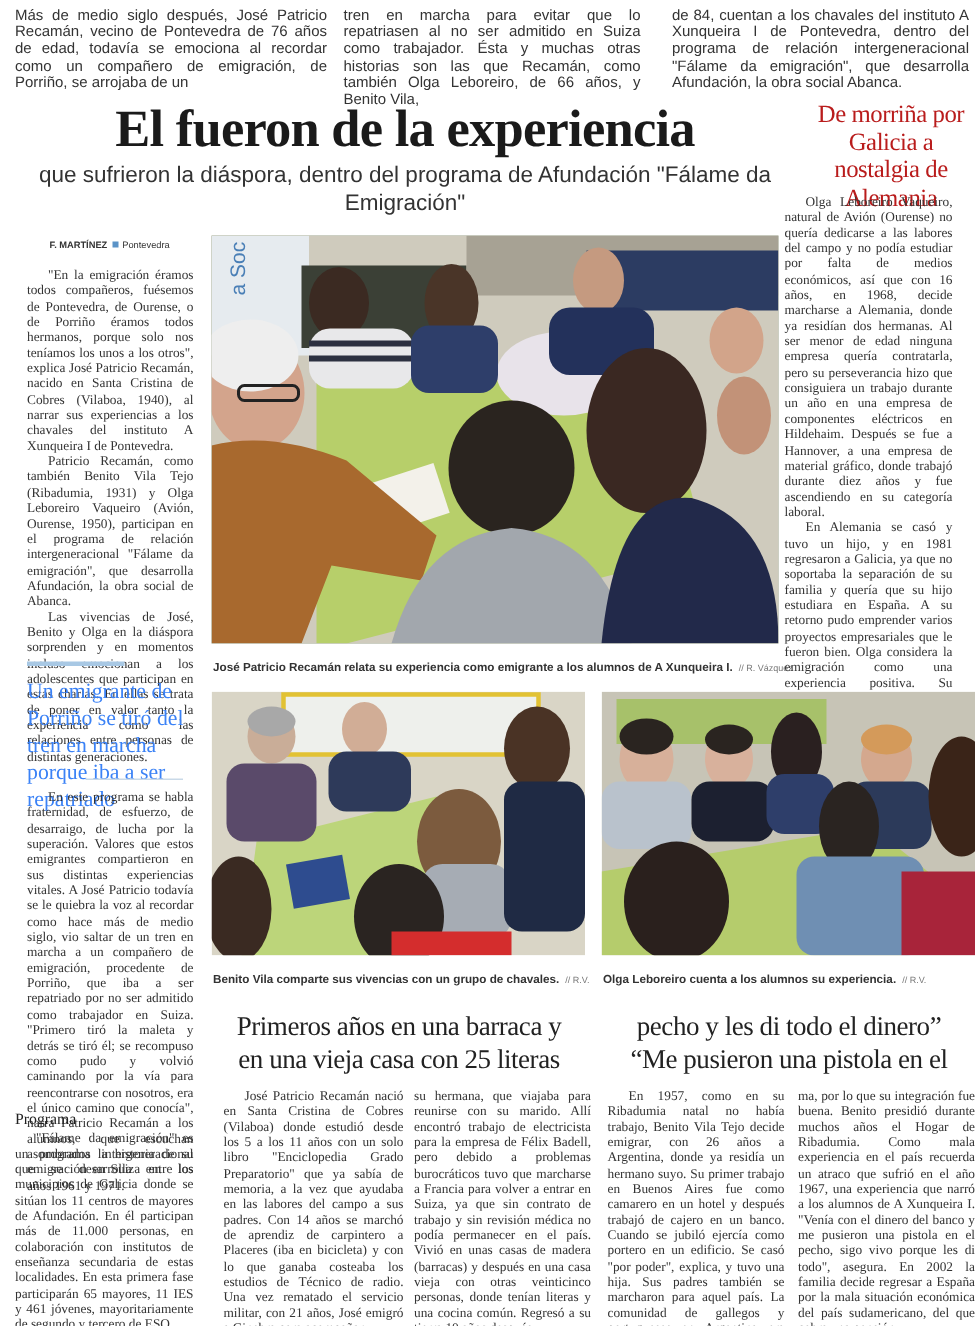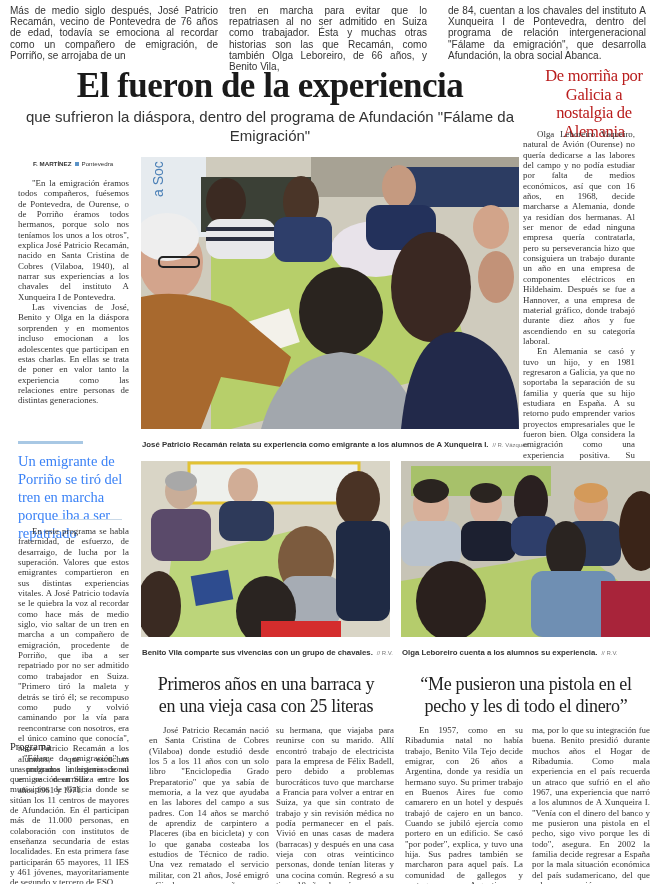--- a/index.html
+++ b/index.html
@@ -35,20 +35,21 @@
 <div class="abs subhead" style="left:0; top:107px; width:540px;">
   <div>que sufrieron la diáspora, dentro del programa de Afundación "Fálame da Emigración"</div>
 </div>
 
 <div class="abs byline" style="left:33px; top:160px;">
   <b>F. MARTÍNEZ</b><span class="dot"></span><span>Pontevedra</span>
 </div>
 
 <div class="abs body-text" style="left:18px; top:178px; width:111px;">
   <p>"En la emigración éramos todos compañeros, fuésemos de Pontevedra, de Ourense, o de Porriño éramos todos hermanos, porque solo nos teníamos los unos a los otros", explica José Patricio Recamán, nacido en Santa Cristina de Cobres (Vilaboa, 1940), al narrar sus experiencias a los chavales del instituto A Xunqueira I de Pontevedra.</p>
+  <p>Patricio Recamán, como también Benito Vila Tejo (Ribadumia, 1931) y Olga Leboreiro Vaqueiro (Avión, Ourense, 1950), participan en el programa de relación intergeneracional "Fálame da emigración", que desarrolla Afundación, la obra social de Abanca.</p>
   <p>Las vivencias de José, Benito y Olga en la diáspora sorprenden y en momentos incluso emocionan a los adolescentes que participan en estas charlas. En ellas se trata de poner en valor tanto la experiencia como las relaciones entre personas de distintas generaciones.</p>
 </div>
 
 <div class="abs rule-blue" style="left:18px; top:441px; width:65px;"></div>
 
 <div class="abs boxhead" style="left:18px; top:452px; width:115px;">Un emigrante de Porriño se tiró del tren en marcha porque iba a ser repatriado</div>
 <div class="abs rule-thin" style="left:57px; top:519px; width:65px;"></div>
 
 <div class="abs body-text" style="left:18px; top:526px; width:111px;">
   <p>En este programa se habla fraternidad, de esfuerzo, de desarraigo, de lucha por la superación. Valores que estos emigrantes compartieron en sus distintas experiencias vitales. A José Patricio todavía se le quiebra la voz al recordar como hace más de medio siglo, vio saltar de un tren en marcha a un compañero de emigración, procedente de Porriño, que iba a ser repatriado por no ser admitido como trabajador en Suiza. "Primero tiró la maleta y detrás se tiró él; se recompuso como pudo y volvió caminando por la vía para reencontrarse con nosotros, era el único camino que conocía", narra Patricio Recamán a los alumnos, que escuchan asombrados la historia de su emigración en Suiza entre los años 1961 y 1971.</p>
@@ -157,21 +158,21 @@
   <div>en una vieja casa con 25 literas</div>
 </div>
 <div class="abs body-text" style="left:149px; top:725px; width:120px;">
   <p>José Patricio Recamán nació en Santa Cristina de Cobres (Vilaboa) donde estudió desde los 5 a los 11 años con un solo libro "Enciclopedia Grado Preparatorio" que ya sabía de memoria, a la vez que ayudaba en las labores del campo a sus padres. Con 14 años se marchó de aprendiz de carpintero a Placeres (iba en bicicleta) y con lo que ganaba costeaba los estudios de Técnico de radio. Una vez rematado el servicio militar, con 21 años, José emigró a Ginebra para acompañar</p>
 </div>
 <div class="abs body-text" style="left:276px; top:725px; width:118px;">
   <p class="noindent">su hermana, que viajaba para reunirse con su marido. Allí encontró trabajo de electricista para la empresa de Félix Badell, pero debido a problemas burocráticos tuvo que marcharse a Francia para volver a entrar en Suiza, ya que sin contrato de trabajo y sin revisión médica no podía permanecer en el país. Vivió en unas casas de madera (barracas) y después en una casa vieja con otras veinticinco personas, donde tenían literas y una cocina común. Regresó a su tierra 10 años después.</p>
 </div>
 
 <div class="abs sechead" style="left:401px; top:673px; width:250px;">
+  <div>pecho y les di todo el dinero”</div>
   <div>“Me pusieron una pistola en el</div>
-  <div>pecho y les di todo el dinero”</div>
 </div>
 <div class="abs body-text" style="left:405px; top:725px; width:118px;">
   <p>En 1957, como en su Ribadumia natal no había trabajo, Benito Vila Tejo decide emigrar, con 26 años a Argentina, donde ya residía un hermano suyo. Su primer trabajo en Buenos Aires fue como camarero en un hotel y después trabajó de cajero en un banco. Cuando se jubiló ejercía como portero en un edificio. Se casó "por poder", explica, y tuvo una hija. Sus padres también se marcharon para aquel país. La comunidad de gallegos y portugueses en Argentina era grandísi-</p>
 </div>
 <div class="abs body-text" style="left:532px; top:725px; width:118px;">
   <p class="noindent">ma, por lo que su integración fue buena. Benito presidió durante muchos años el Hogar de Ribadumia. Como mala experiencia en el país recuerda un atraco que sufrió en el año 1967, una experiencia que narró a los alumnos de A Xunqueira I. "Venía con el dinero del banco y me pusieron una pistola en el pecho, sigo vivo porque les di todo", asegura. En 2002 la familia decide regresar a España por la mala situación económica del país sudamericano, del que cobra una pensión.</p>
 </div>
 
 </body></html>

